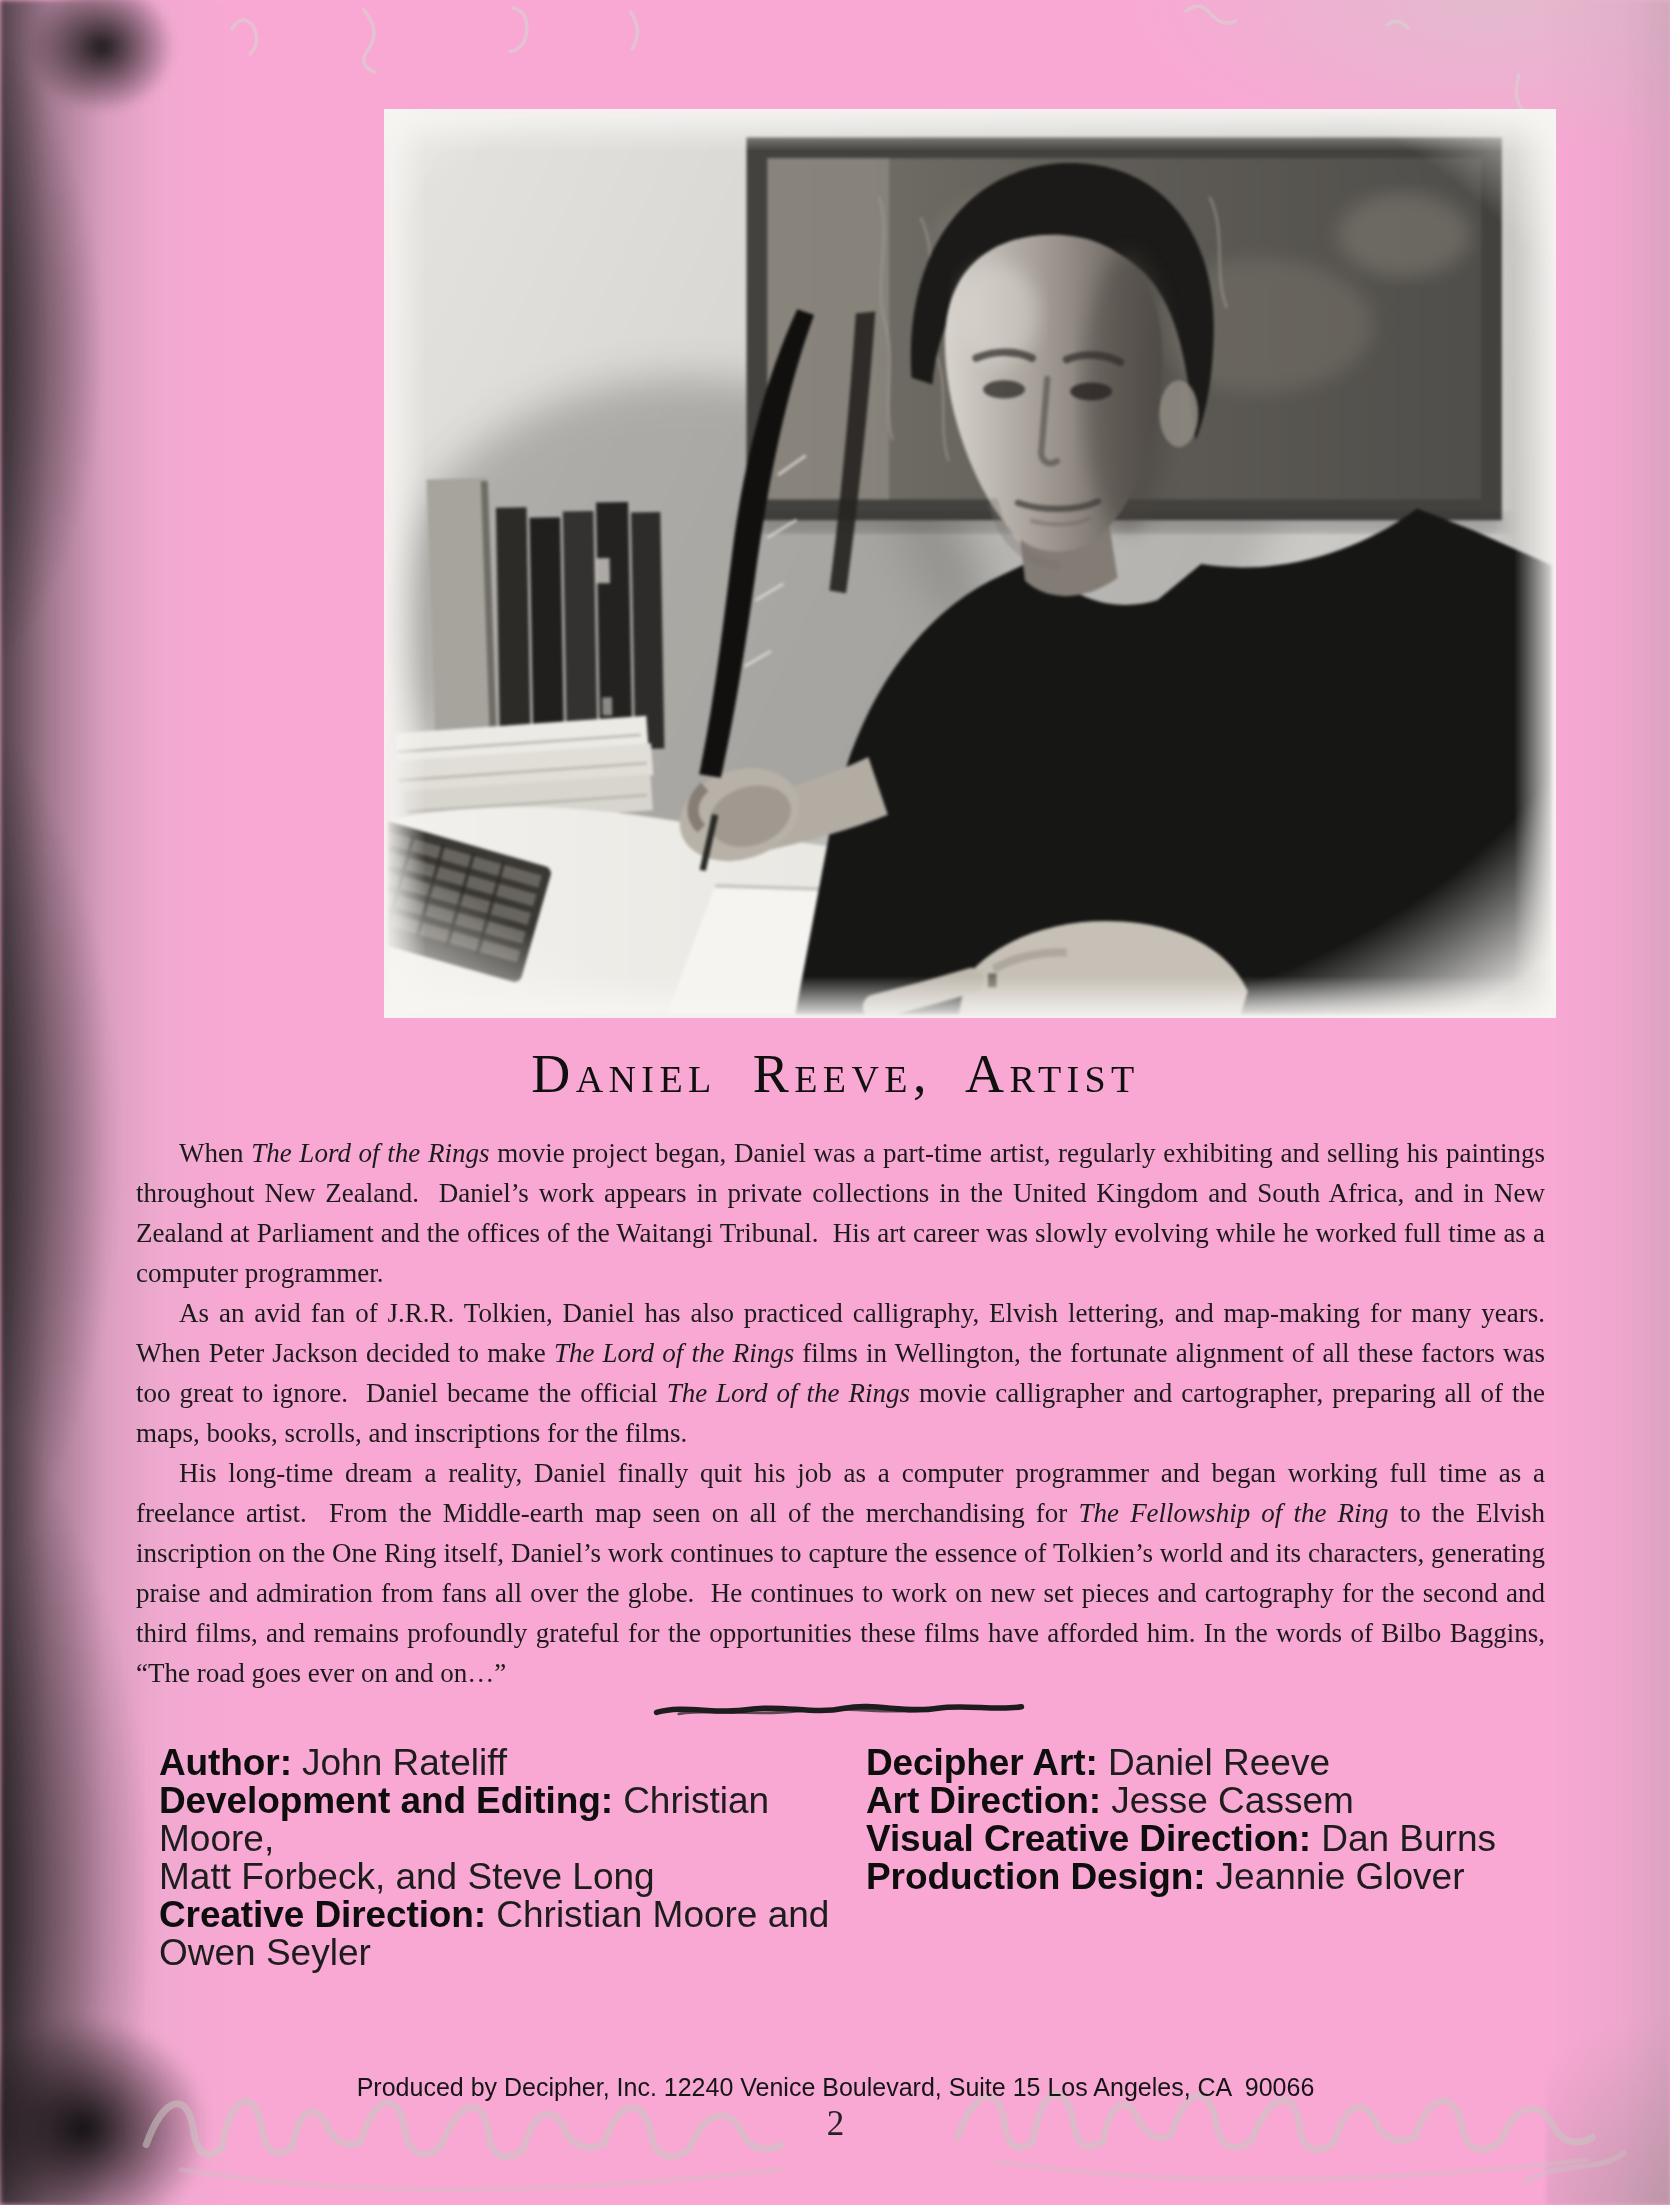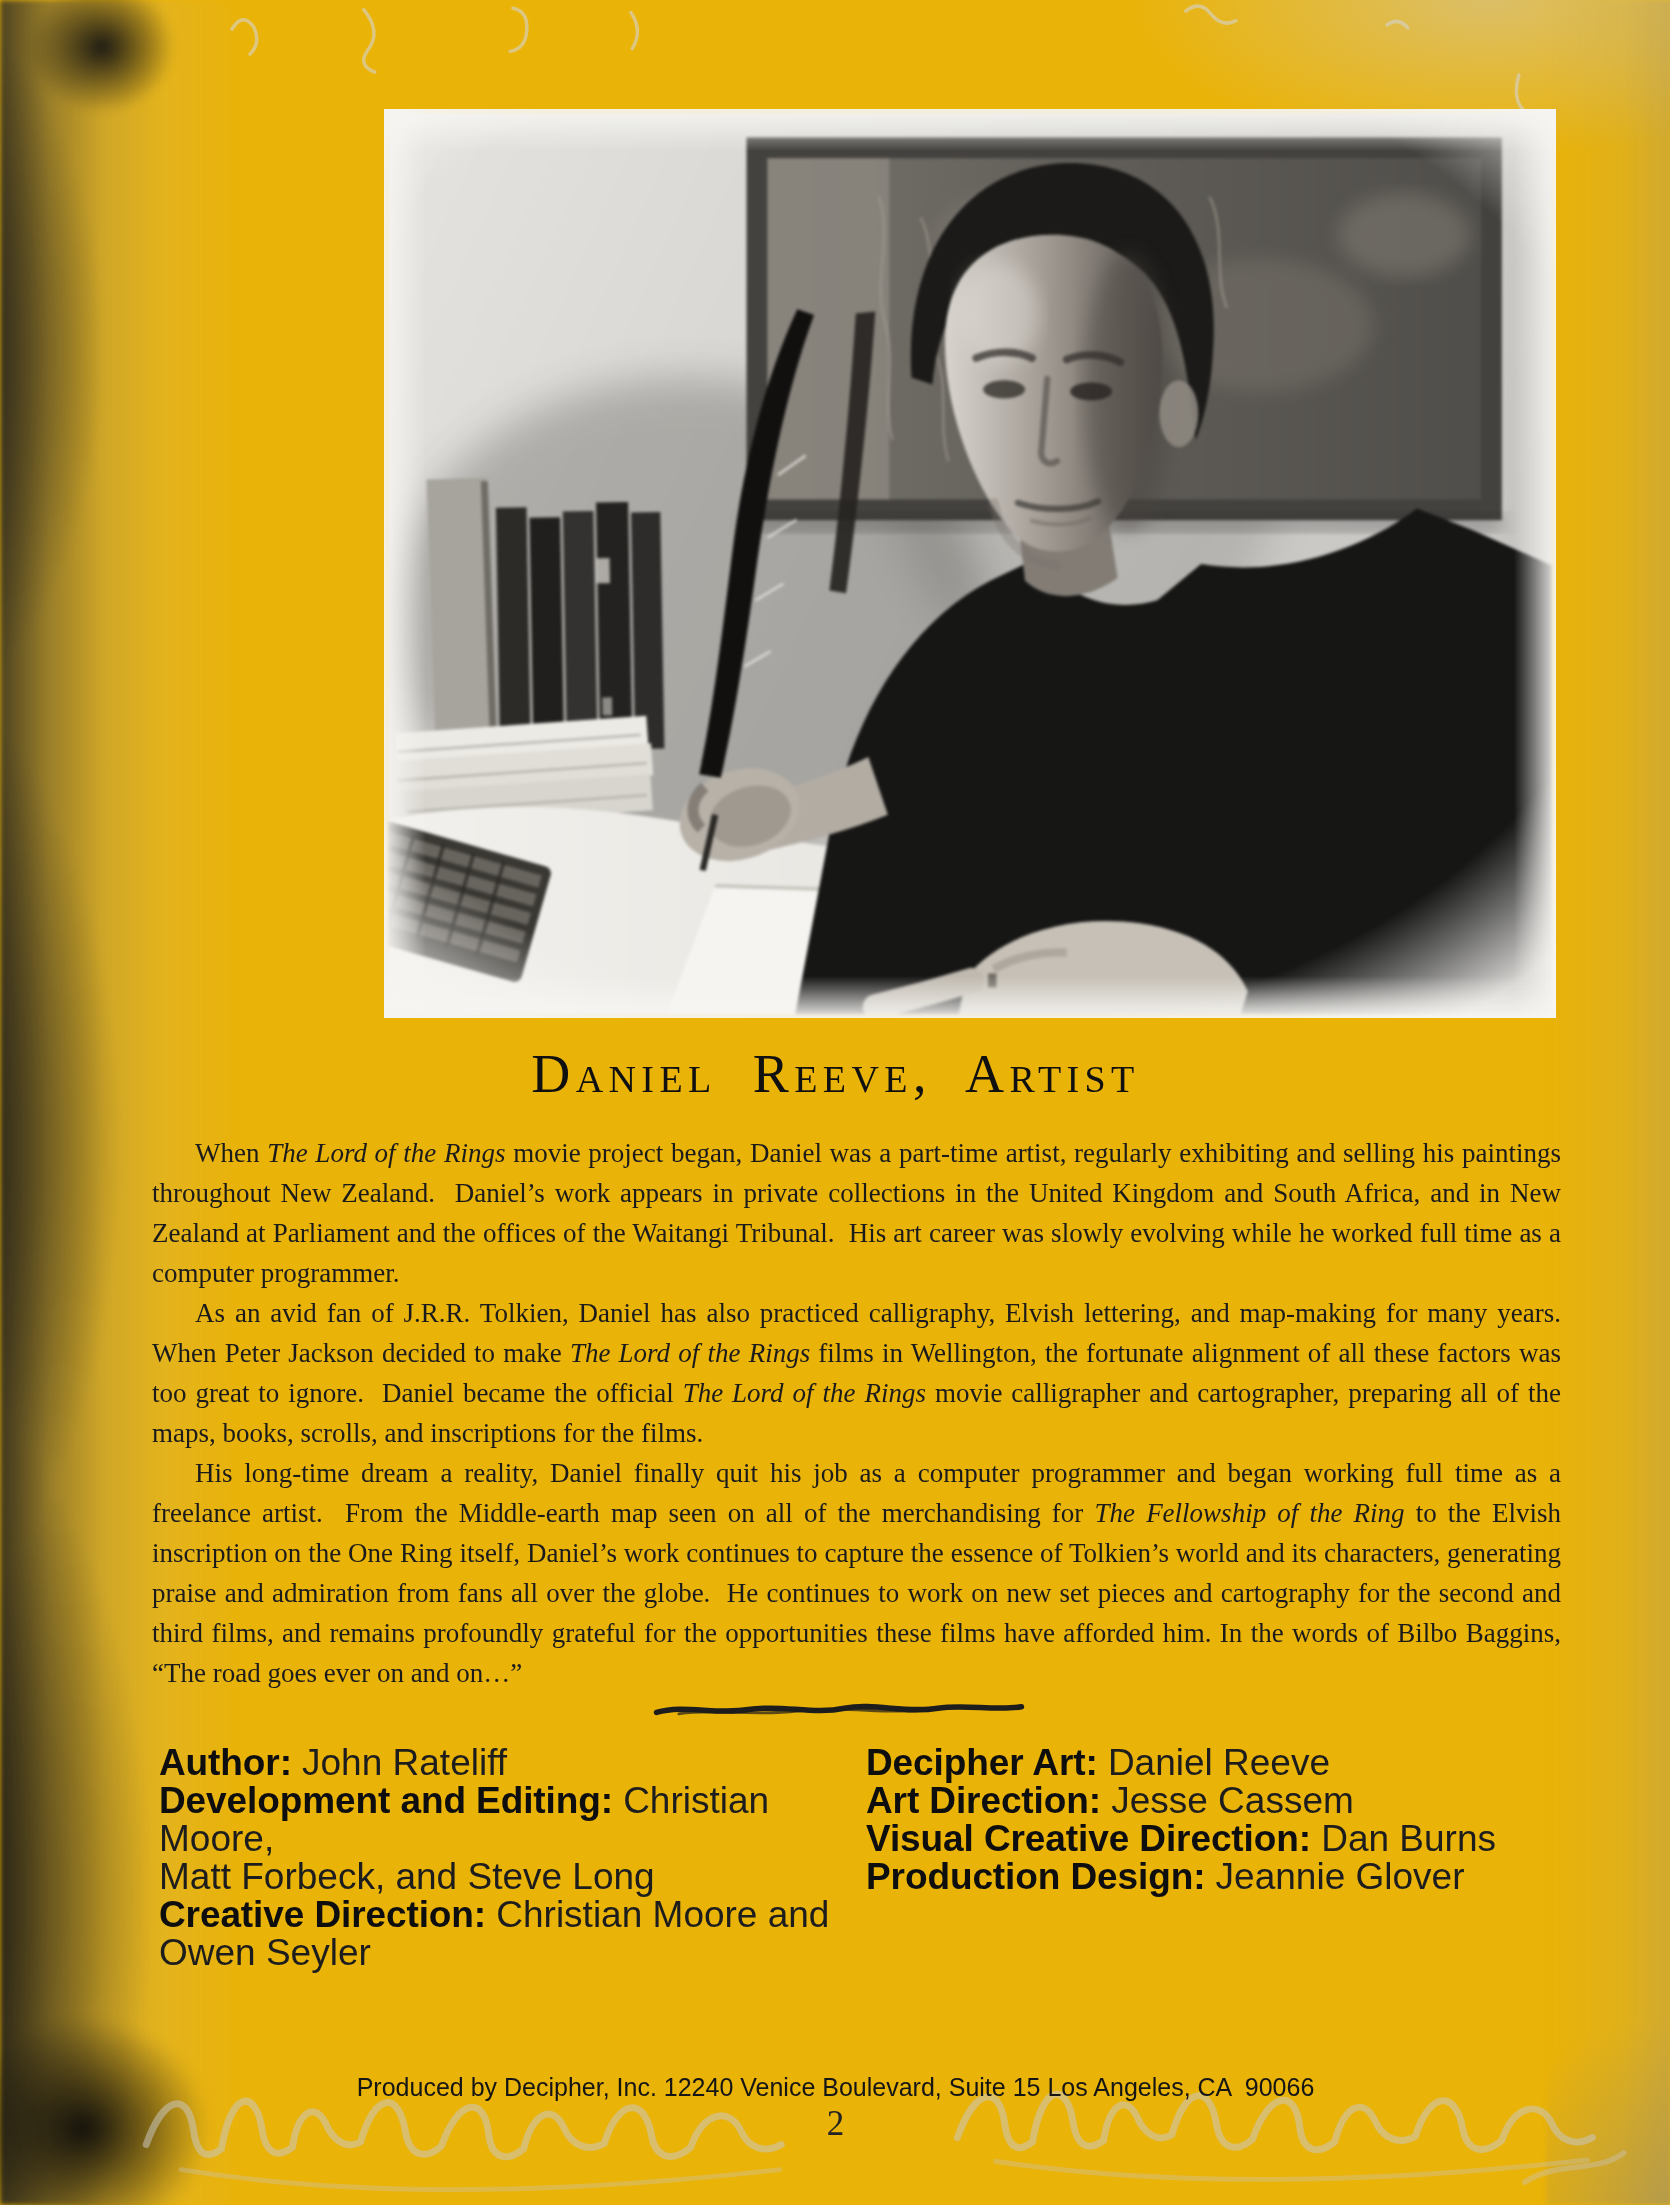--- a/index.html
+++ b/index.html
@@ -1,18 +1,18 @@
 <!DOCTYPE html>
 <html style="font-size:11px"><head>
 <meta charset="utf-8">
 <style>
   html,body{margin:0;padding:0;background:#888;}
   .page{
     position:relative; width:1671px; height:2205px; overflow:hidden;
-    background:#eab308;
+    background:#f9a8d4;
     font-family:"Liberation Serif","DejaVu Serif",serif;
     color:#1c1c1c;
   }
   
   .scan-left{
     position:absolute; left:0; top:0; width:251px; height:100%; z-index:1;
     background:
       radial-gradient(299px 529px at -104px 16%, rgba(22,22,22,.88), rgba(22,22,22,0) 70%),
       radial-gradient(334px 682px at -118px 52%, rgba(18,18,18,.9), rgba(18,18,18,0) 72%),
       radial-gradient(376px 731px at -129px 86%, rgba(12,12,12,.93), rgba(12,12,12,0) 75%),
@@ -44,21 +44,21 @@
       linear-gradient(to right, rgba(246,245,242,.95), rgba(246,245,242,0) 42px),
       linear-gradient(to left, rgba(246,245,242,.95), rgba(246,245,242,0) 42px),
       radial-gradient(72% 68% at 48% 46%, rgba(246,245,242,0) 82%, rgba(246,245,242,.85) 100%);
   }
   
   .title{
     position:absolute; top:1043px; left:0; width:1671px; z-index:2; margin:0;
     text-align:center; font-weight:400; font-size:54px; letter-spacing:.10em; word-spacing:.32em;
     font-variant:small-caps; font-variant-caps:small-caps; color:#101010;
   }
-  .bio{position:absolute; left:152px; top:1133px; width:1409px; z-index:2;
+  .bio{position:absolute; left:136px; top:1133px; width:1409px; z-index:2;
     font-size:27px; line-height:40px; text-align:justify; color:#1b1b1b;}
   .bio p{margin:0; text-indent:43px; white-space:pre-wrap;}
   .bio i{font-style:italic;}
   .divider{position:absolute; left:651px; top:1697px; z-index:2;}
   .credits{position:absolute; left:159px; top:1744px; width:1399px; z-index:2; display:flex;
     font-family:"Liberation Sans","DejaVu Sans",sans-serif; font-size:37px; line-height:38px;}
   .credits .col-left{width:707px; flex:0 0 auto;}
   .credits .col-right{flex:1 1 auto;}
   .credit .lbl{font-weight:700; color:#0e0e0e; letter-spacing:-0.1px;}
   .credit .val{font-weight:400; color:#1d1d1d; white-space:pre-line;}

